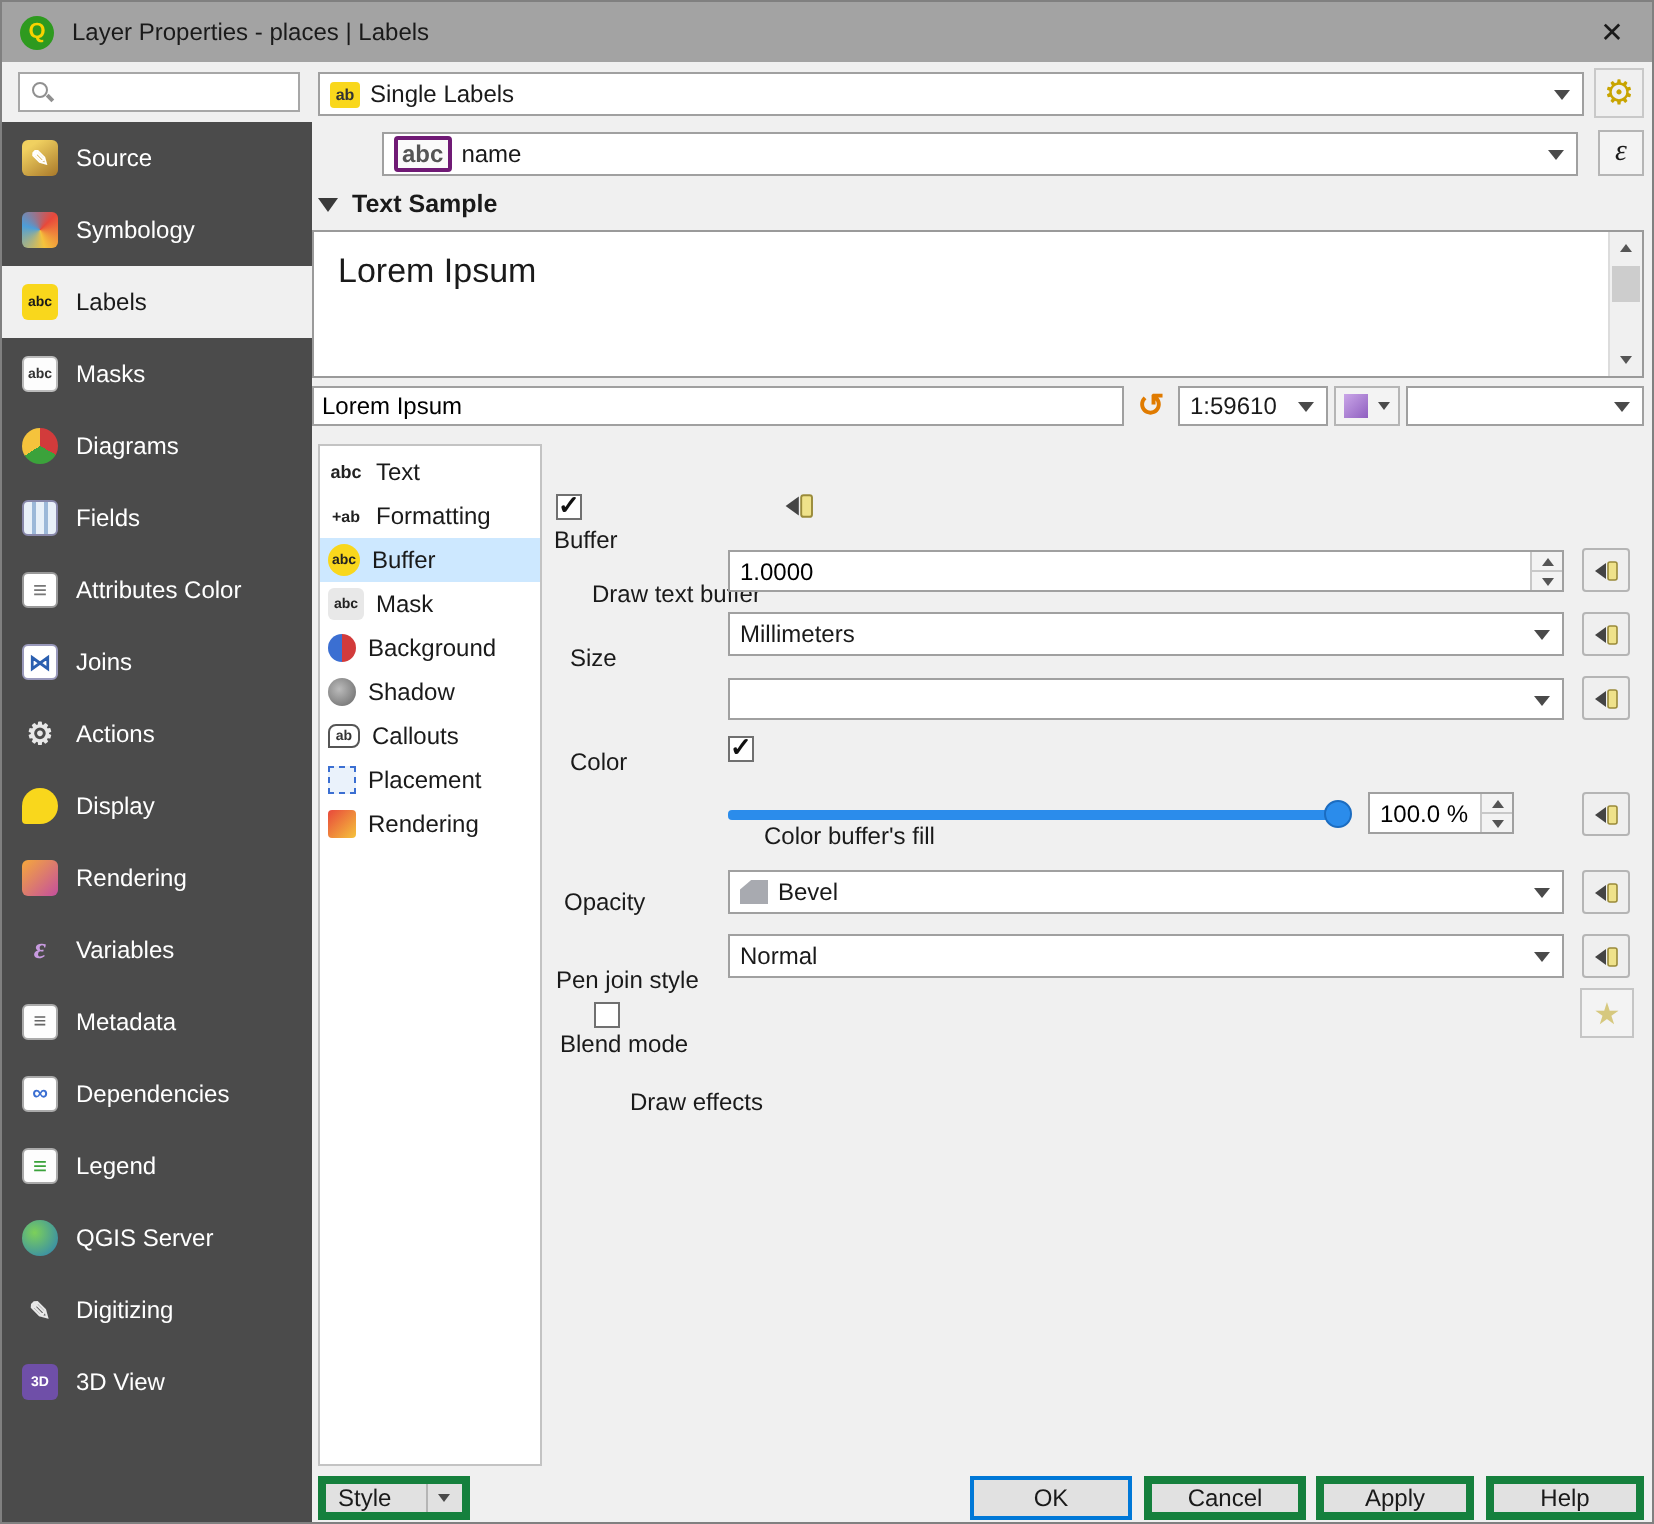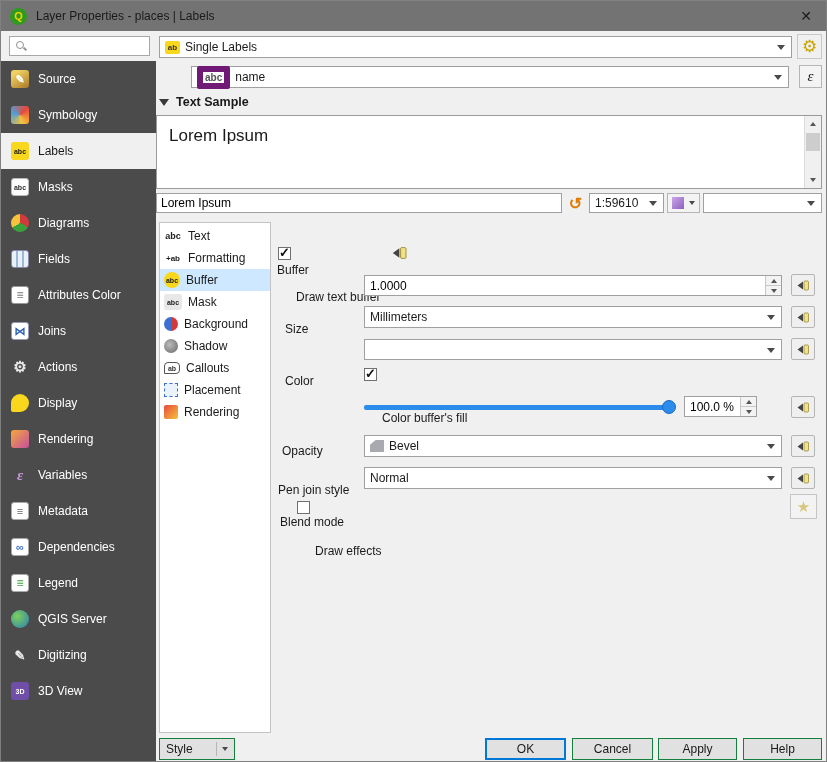--- a/index.html
+++ b/index.html
@@ -3,21 +3,21 @@
 <meta charset="utf-8">
 <style>
   * { box-sizing: border-box; margin: 0; padding: 0; }
   html,body { background:#ddd; }
   body { font-family: "Liberation Sans", sans-serif; font-size: 12px; color: #1a1a1a; }
 
   .dialog { position: relative; width: 827px; height: 762px; background: #f0f0f0;
             border: 1px solid #808080; overflow: hidden; }
 
   
-  .titlebar { position:absolute; left:0; top:0; right:0; height:30px; background:#737373;
+  .titlebar { position:absolute; left:0; top:0; right:0; height:30px; background:#a3a3a3;
               display:flex; align-items:center; padding:0 9px; }
   .qgis-logo { width:17px; height:17px; border-radius:50%; background:#2e9a1f; color:#f8d300;
                display:flex; align-items:center; justify-content:center; font-weight:bold; font-size:11px; flex:none; }
   .qgis-logo::after { content:"Q"; }
   .title-text { margin-left:9px; font-size:12px; }
   .close-btn { position:absolute; right:8px; top:5px; width:24px; height:20px; text-align:center;
                line-height:20px; font-size:14px; cursor:pointer; }
 
   
   .search-box { position:absolute; left:8px; top:35px; width:141px; height:20px; background:#fff;
@@ -62,21 +62,21 @@
   .ic-3dview { background:#6f4fa8; color:#fff; } .ic-3dview::after { content:"3D"; font-size:7px; }
 
   
   .combo { position:absolute; background:#fff; border:1px solid #a0a0a0; display:flex;
            align-items:center; padding:0 20px 0 5px; gap:5px; cursor:pointer; }
   .arrow-down { position:absolute; right:6px; top:50%; margin-top:-2px; width:0; height:0;
                 border-left:4px solid transparent; border-right:4px solid transparent;
                 border-top:5px solid #4a4a4a; }
   .btn { position:absolute; background:#e7e7e7; border:1px solid #ababab; display:flex;
          align-items:center; justify-content:center; cursor:pointer; font-size:12px; }
-  .push { background:#e1e1e1; border:1px solid #15803d; }
+  .push { background:#e1e1e1; border:4px solid #15803d; }
   .push.focused { border:1px solid #0078d7; box-shadow: inset 0 0 0 1px #0078d7; }
 
   .checkbox { position:absolute; width:13px; height:13px; background:#fff; border:1px solid #707070; cursor:pointer; }
   .checkbox.checked::after { content:"✓"; position:absolute; left:0px; top:-3px; font-size:13px; font-weight:bold; color:#111; }
   .lbl { position:absolute; white-space:nowrap;margin-top:44px; }
 
   .spin { position:absolute; background:#fff; border:1px solid #a0a0a0; }
   .spin input { position:absolute; left:0; top:0; bottom:0; width:calc(100% - 17px); border:none;
                 outline:none; padding-left:5px; font-size:12px; font-family:"Liberation Sans",sans-serif; }
   .spin-btns { position:absolute; right:0; top:0; bottom:0; width:16px; border-left:1px solid #c8c8c8;
@@ -96,21 +96,21 @@
   
   #mode-combo   { left:158px; top:35px;  width:633px; height:22px; }
   .label-ic { width:15px; height:13px; background:#f9d71c; border-radius:2px; color:#333;
               display:inline-flex; align-items:center; justify-content:center; font-size:8px; font-weight:bold; flex:none; }
   .label-ic::after { content:"ab"; }
   #ap-btn       { left:796px; top:33px;  width:25px; height:25px; background:#f0f0f0; border:1px solid #c9c9c9; }
   .gear-ic { color:#c8a400; font-size:17px; line-height:17px; } .gear-ic::after { content:"⚙"; }
 
   #value-label  { left:158px; top:65px;  line-height:22px; }
   #value-combo  { left:190px; top:65px;  width:598px; height:22px; }
-  .abc-badge { font-size:10px; font-weight:bold; color:#555; border:6px solid #701a75; border-radius:2px;
+  .abc-badge { font-size:12px; font-weight:bold; color:#555; border:2px solid #701a75; border-radius:2px;
                padding:0 2px; background:#fafafa; }
   #expr-btn     { left:798px; top:64px;  width:23px; height:23px; background:#f3f3f3; border:1px solid #b5b5b5;
                   font-family:"Liberation Serif",serif; font-style:italic; font-size:15px; }
 
   #sample-header { left:158px; top:94px; position:absolute; display:flex; align-items:center; gap:7px; }
   .collapse-tri { width:0; height:0; border-left:5px solid transparent; border-right:5px solid transparent;
                   border-top:7px solid #3a3a3a; }
   #sample-title { font-weight:bold; font-size:12.5px; }
 
   #preview { position:absolute; left:155px; top:114px; width:666px; height:74px; background:#fff;

